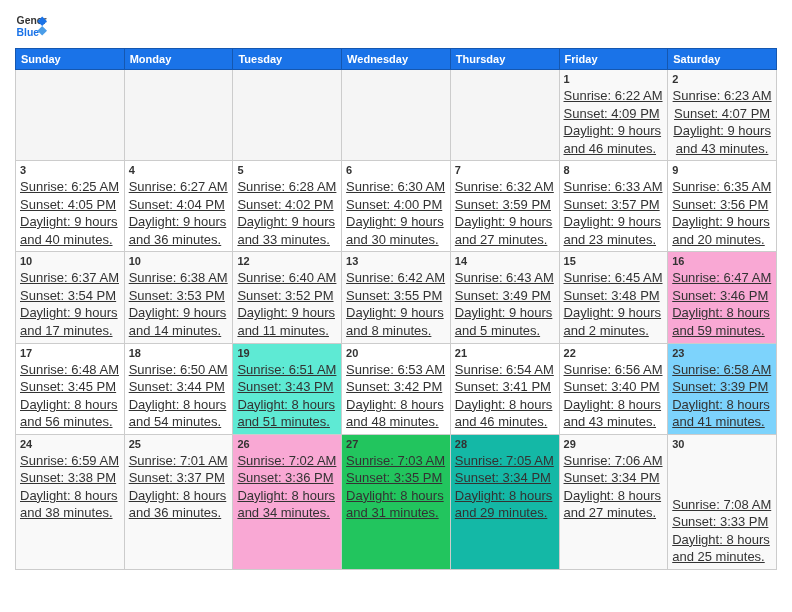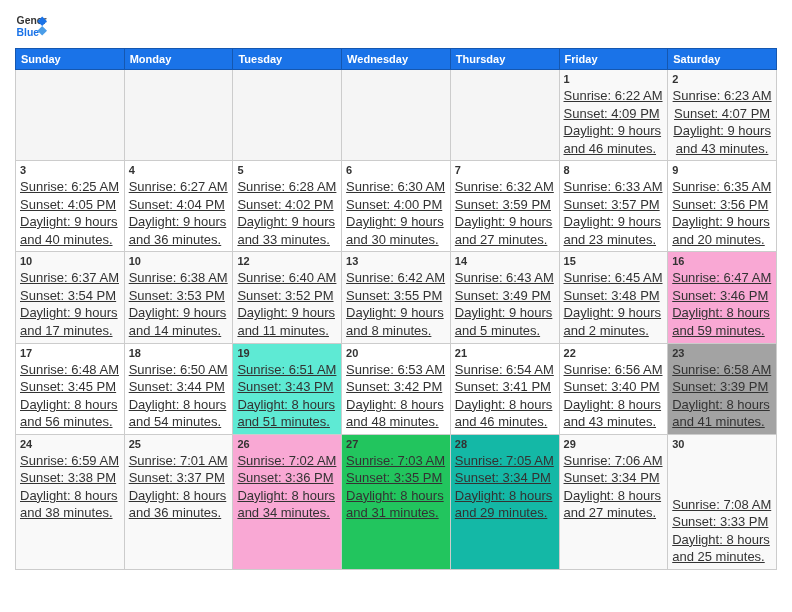--- a/index.html
+++ b/index.html
@@ -272,21 +272,21 @@
 Daylight: 8 hours
 and 46 minutes.</div>
           </td>
           <td style="background: rgb(255, 255, 255);">
             <span class="day-num">22</span>
             <div class="day-info" style="white-space: pre-line;">Sunrise: 6:56 AM
 Sunset: 3:40 PM
 Daylight: 8 hours
 and 43 minutes.</div>
           </td>
-          <td style="background: #a3a3a3;">
+          <td style="background: #7dd3fc;">
             <span class="day-num">23</span>
             <div class="day-info" style="white-space: pre-line;">Sunrise: 6:58 AM
 Sunset: 3:39 PM
 Daylight: 8 hours
 and 41 minutes.</div>
           </td>
         </tr>
         <tr>
           <td style="background: rgb(249, 249, 249);">
             <span class="day-num">24</span>

